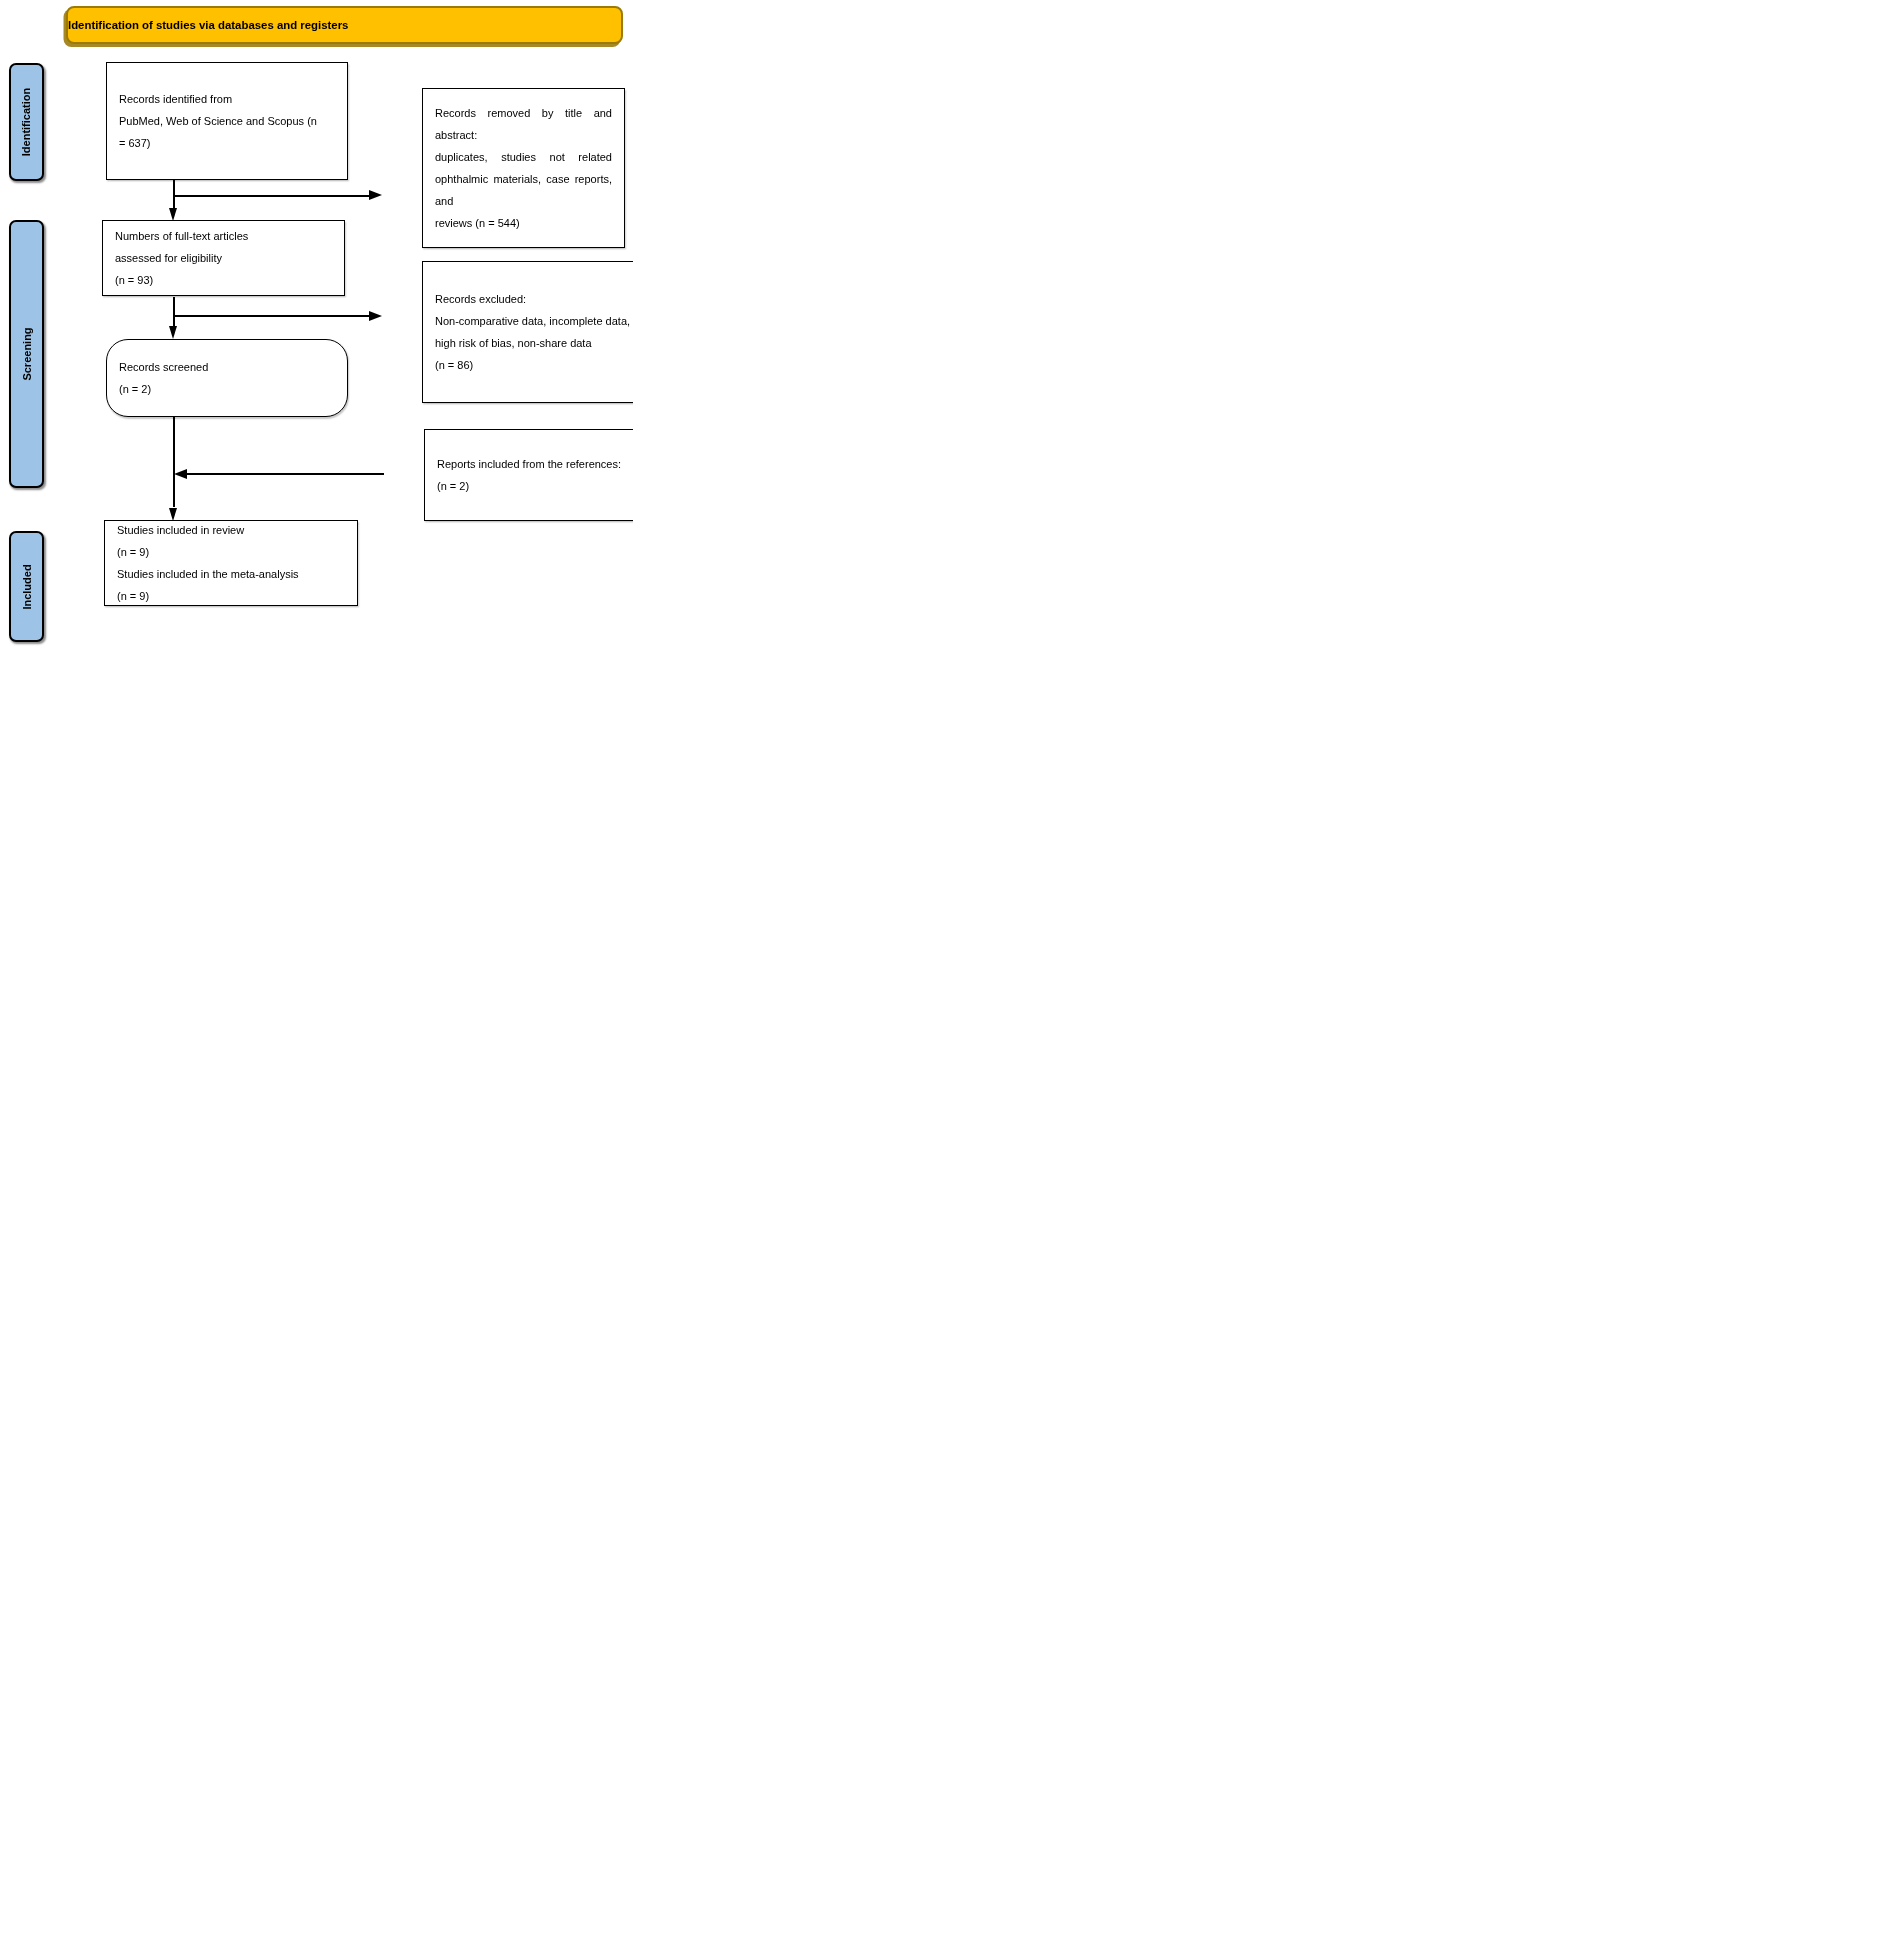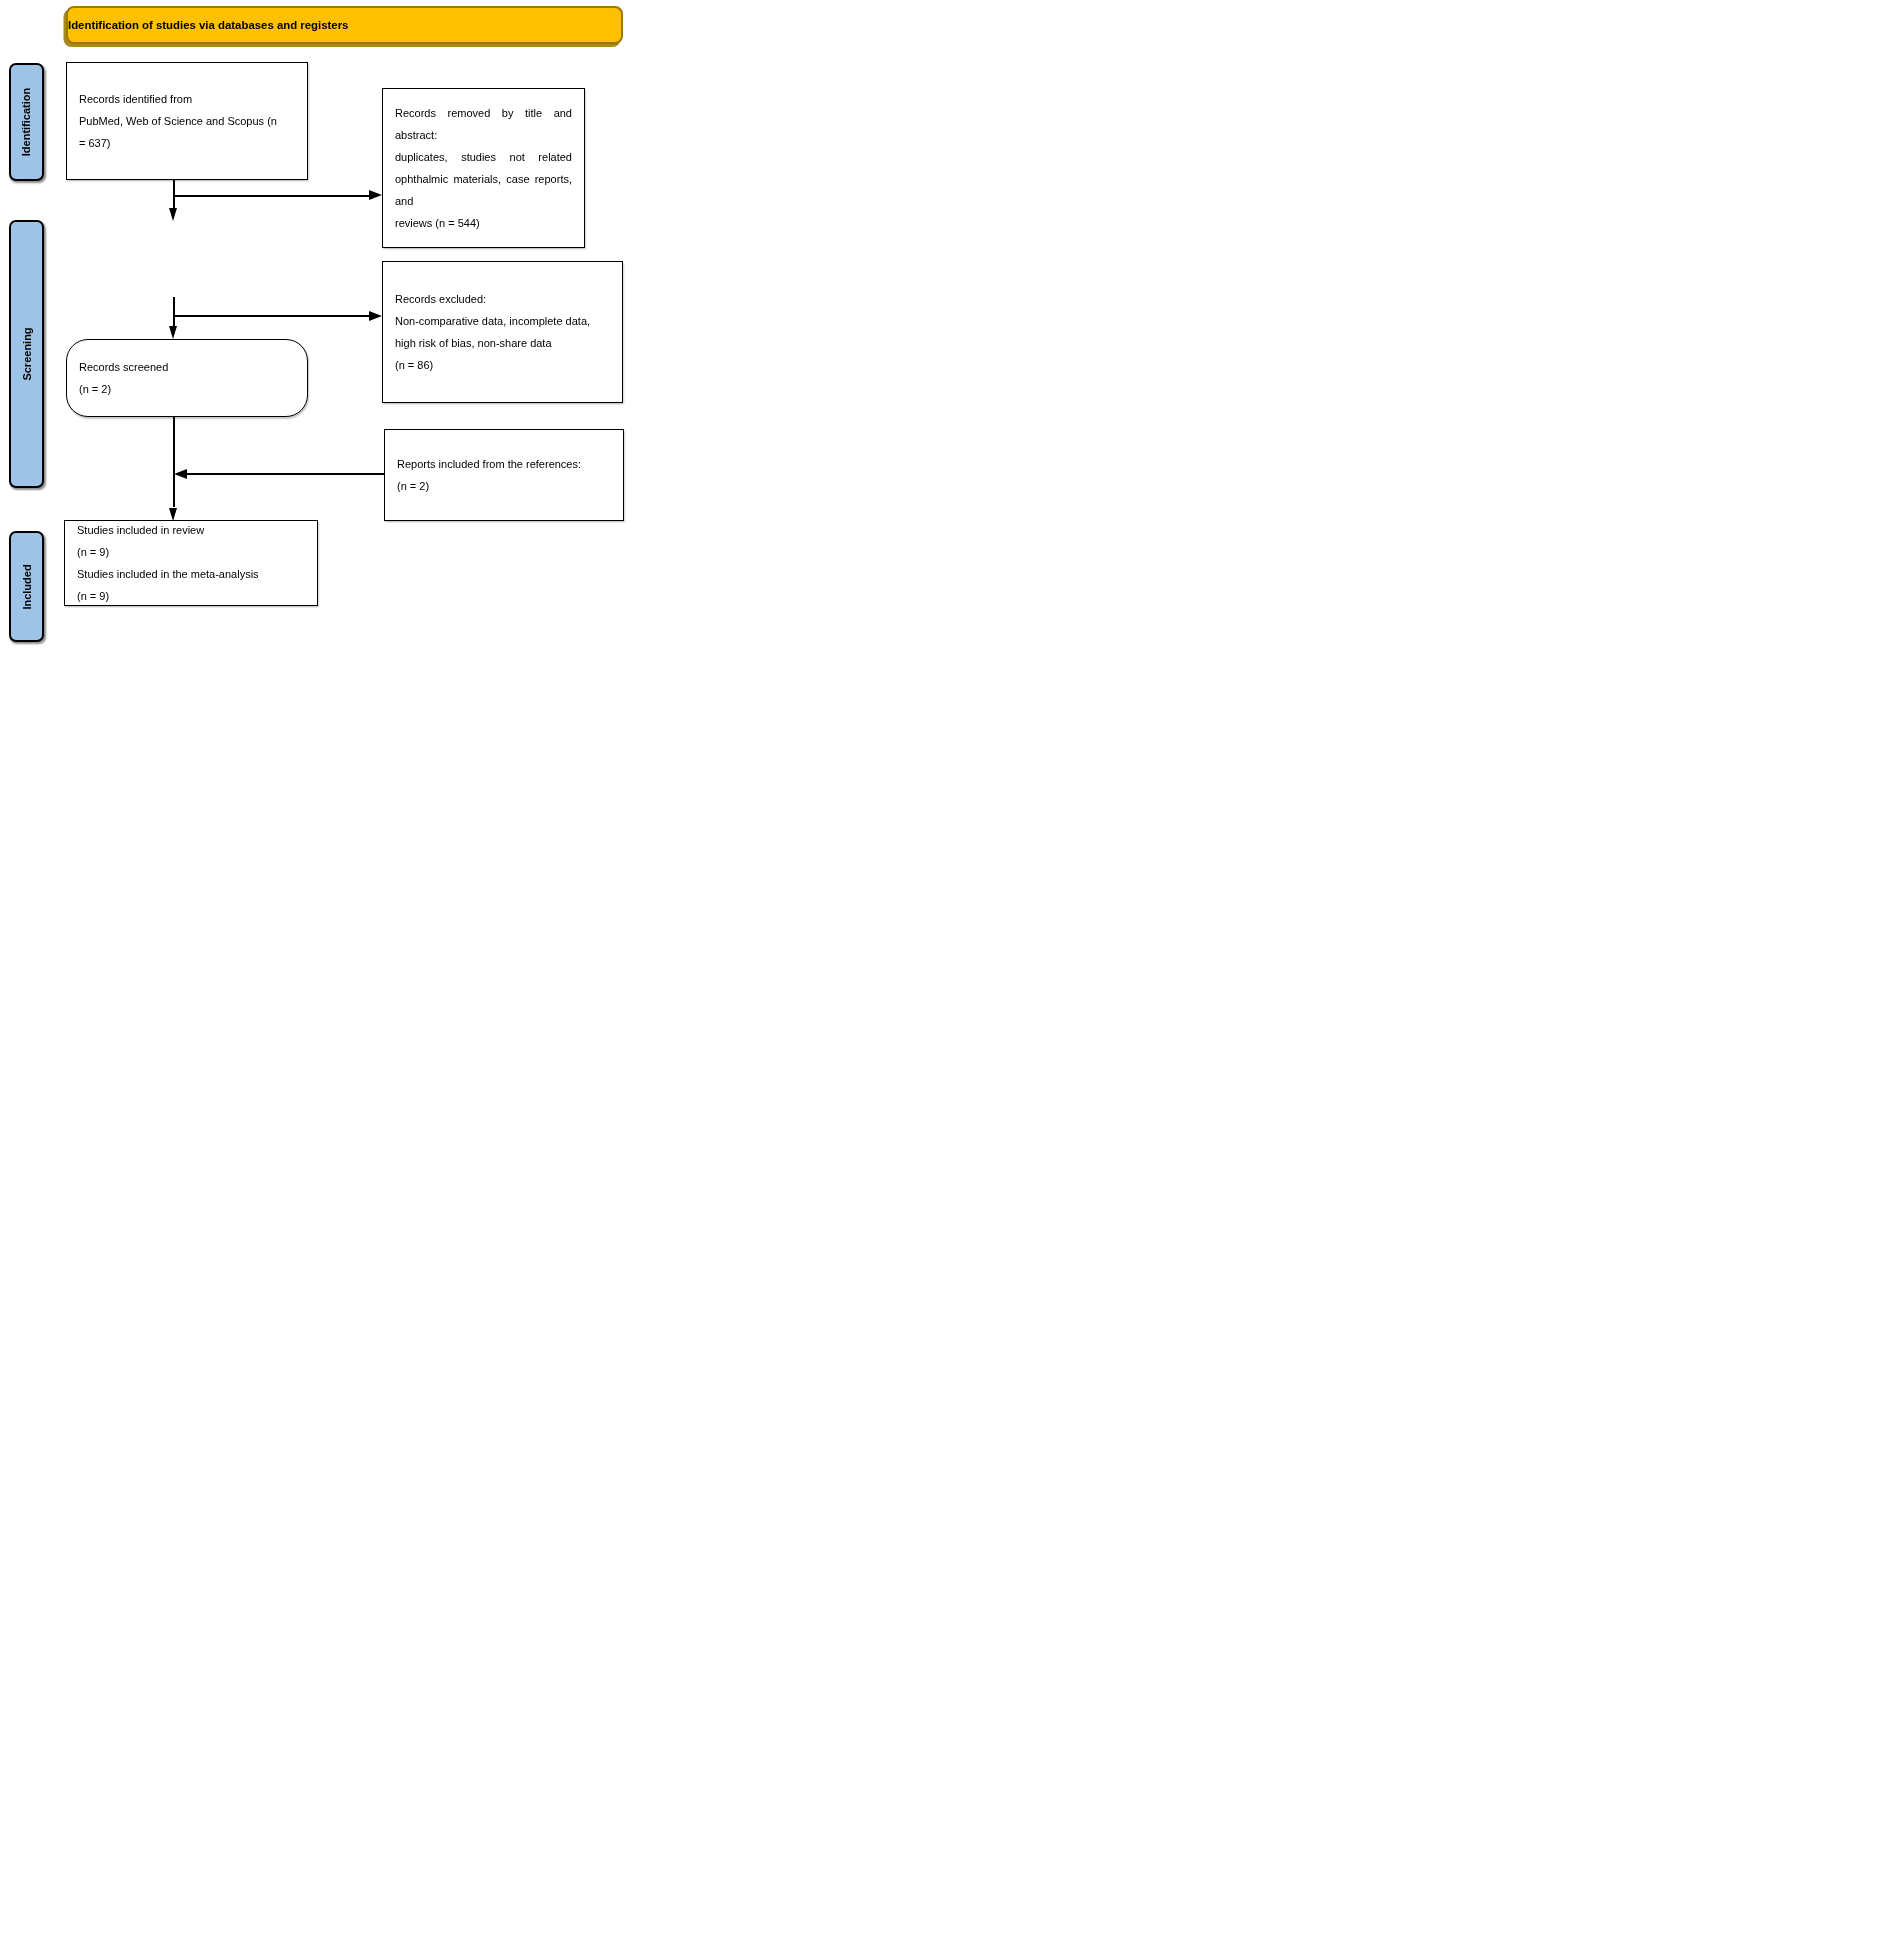--- a/index.html
+++ b/index.html
@@ -52,20 +52,21 @@
   
   .fbox {
     position: absolute;
     box-sizing: border-box;
     background: #ffffff;
     border: 1.5px solid #000000;
     box-shadow: 1px 1.5px 1.5px rgba(0,0,0,0.22);
     display: flex; flex-direction: column; justify-content: center;
     padding: 9px 12px;
     font-size: 11px;
+    margin-left: 40px;
   }
   .fbox .line { line-height: 22px; white-space: nowrap; }
   .fbox.justify .line { white-space: normal; }
   .fbox.justify .line:not(:last-child) {
     text-align: justify;
     text-align-last: justify;
   }
 
   #box-records-identified  { left: 66px; top: 62px;  width: 242px; height: 118px; }
   #box-records-removed     { left: 382px; top: 88px;  width: 203px; height: 160px; }
@@ -137,20 +138,25 @@
       <div class="line">= 637)</div>
     </div>
 
   <div class="fbox justify" id="box-records-removed">
       <div class="line">Records removed by title and abstract:</div>
       <div class="line">duplicates, studies not related</div>
       <div class="line">ophthalmic materials, case reports, and</div>
       <div class="line">reviews (n = 544)</div>
     </div>
 
+  <div class="fbox" id="box-fulltext-assessed">
+      <div class="line">Numbers of full-text articles</div>
+      <div class="line">assessed for eligibility</div>
+      <div class="line">(n = 93)</div>
+    </div>
 
   <div class="fbox" id="box-records-excluded">
       <div class="line">Records excluded:</div>
       <div class="line">Non-comparative data, incomplete data,</div>
       <div class="line">high risk of bias, non-share data</div>
       <div class="line">(n = 86)</div>
     </div>
 
   <div class="fbox" id="box-records-screened">
       <div class="line">Records screened</div>

